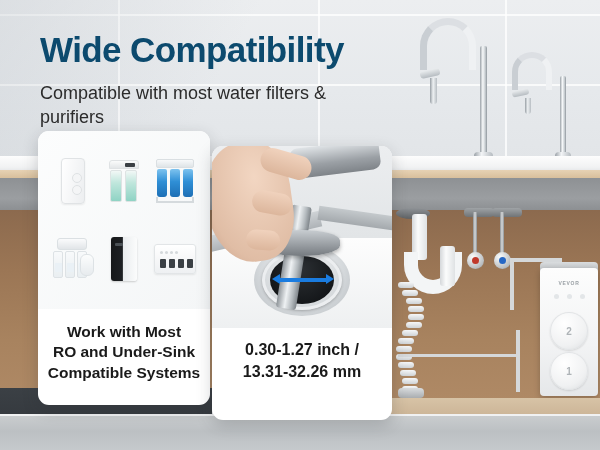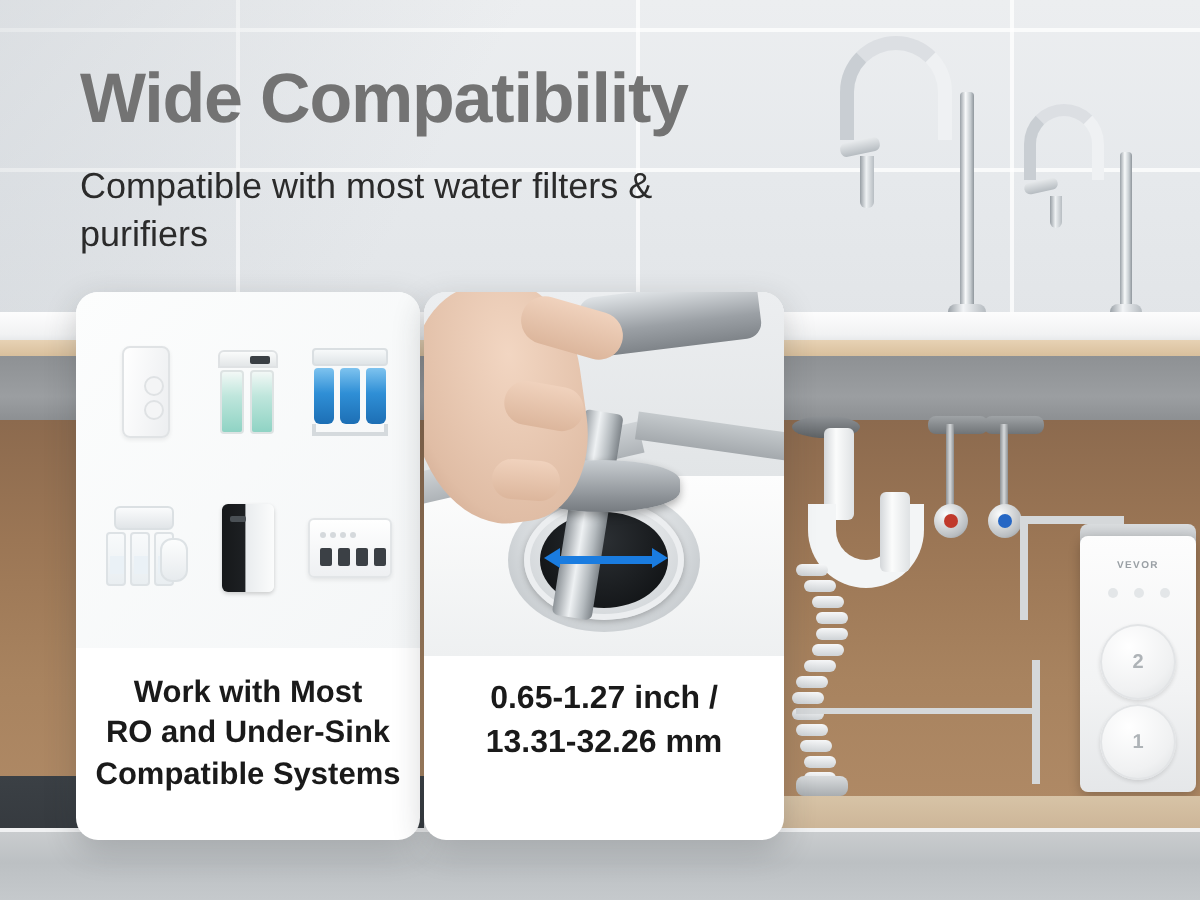--- a/index.html
+++ b/index.html
@@ -133,28 +133,28 @@
   .dial{position:absolute;left:10px;width:38px;height:38px;border-radius:50%;
     background:radial-gradient(circle at 38% 30%,#ffffff,#f0f1f2 62%,#d9dcde);
     box-shadow:inset 0 0 0 1px #e2e4e6, 0 1px 2px rgba(0,0,0,.12);
     display:flex;align-items:center;justify-content:center;
     font-size:10px;font-weight:bold;color:#aeb3b7;}
   .d2{top:44px;}
   .d1{top:84px;}
 
   
   .headline{position:absolute;left:40px;top:32px;font-size:35px;font-weight:bold;
-    color:#737373;letter-spacing:-.6px;line-height:1;}
+    color:#0c4a6e;letter-spacing:-.6px;line-height:1;}
   .subhead{position:absolute;left:40px;top:82px;width:330px;font-size:18px;
     color:#2b2b2b;line-height:1.32;}
 
   
   .card{position:absolute;background:#fff;border-radius:11px;
     box-shadow:0 5px 16px rgba(40,45,52,.22);overflow:hidden;}
-  .card1{left:38px;top:146px;width:172px;height:274px;}
+  .card1{left:38px;top:131px;width:172px;height:274px;}
   .card2{left:212px;top:146px;width:180px;height:274px;z-index:3;}
 
   .photo1{position:absolute;left:0;top:0;width:172px;height:178px;
     background:linear-gradient(135deg,#fcfdfd,#f4f6f7);}
   .grid{position:absolute;inset:0;display:grid;
     grid-template-columns:repeat(3,1fr);grid-template-rows:repeat(2,1fr);
     padding:12px 10px;box-sizing:border-box;gap:2px;}
   .cell{display:flex;align-items:center;justify-content:center;}
 
   .cap{position:absolute;left:0;bottom:0;width:100%;box-sizing:border-box;
@@ -427,18 +427,18 @@
       <div class="finger fg1"></div>
       <div class="finger fg2"></div>
       <div class="finger fg3"></div>
       <div class="arrow">
         <div class="ah l"></div>
           <div class="bar"></div>
           <div class="ah r"></div>
       </div>
     </div>
     <div class="cap cap2">
-      <div>0.65-1.27 inch /</div>
+      <div>0.30-1.27 inch /</div>
       <div>13.31-32.26 mm</div>
     </div>
   </div>
 
 </div>
 
 </body></html>

